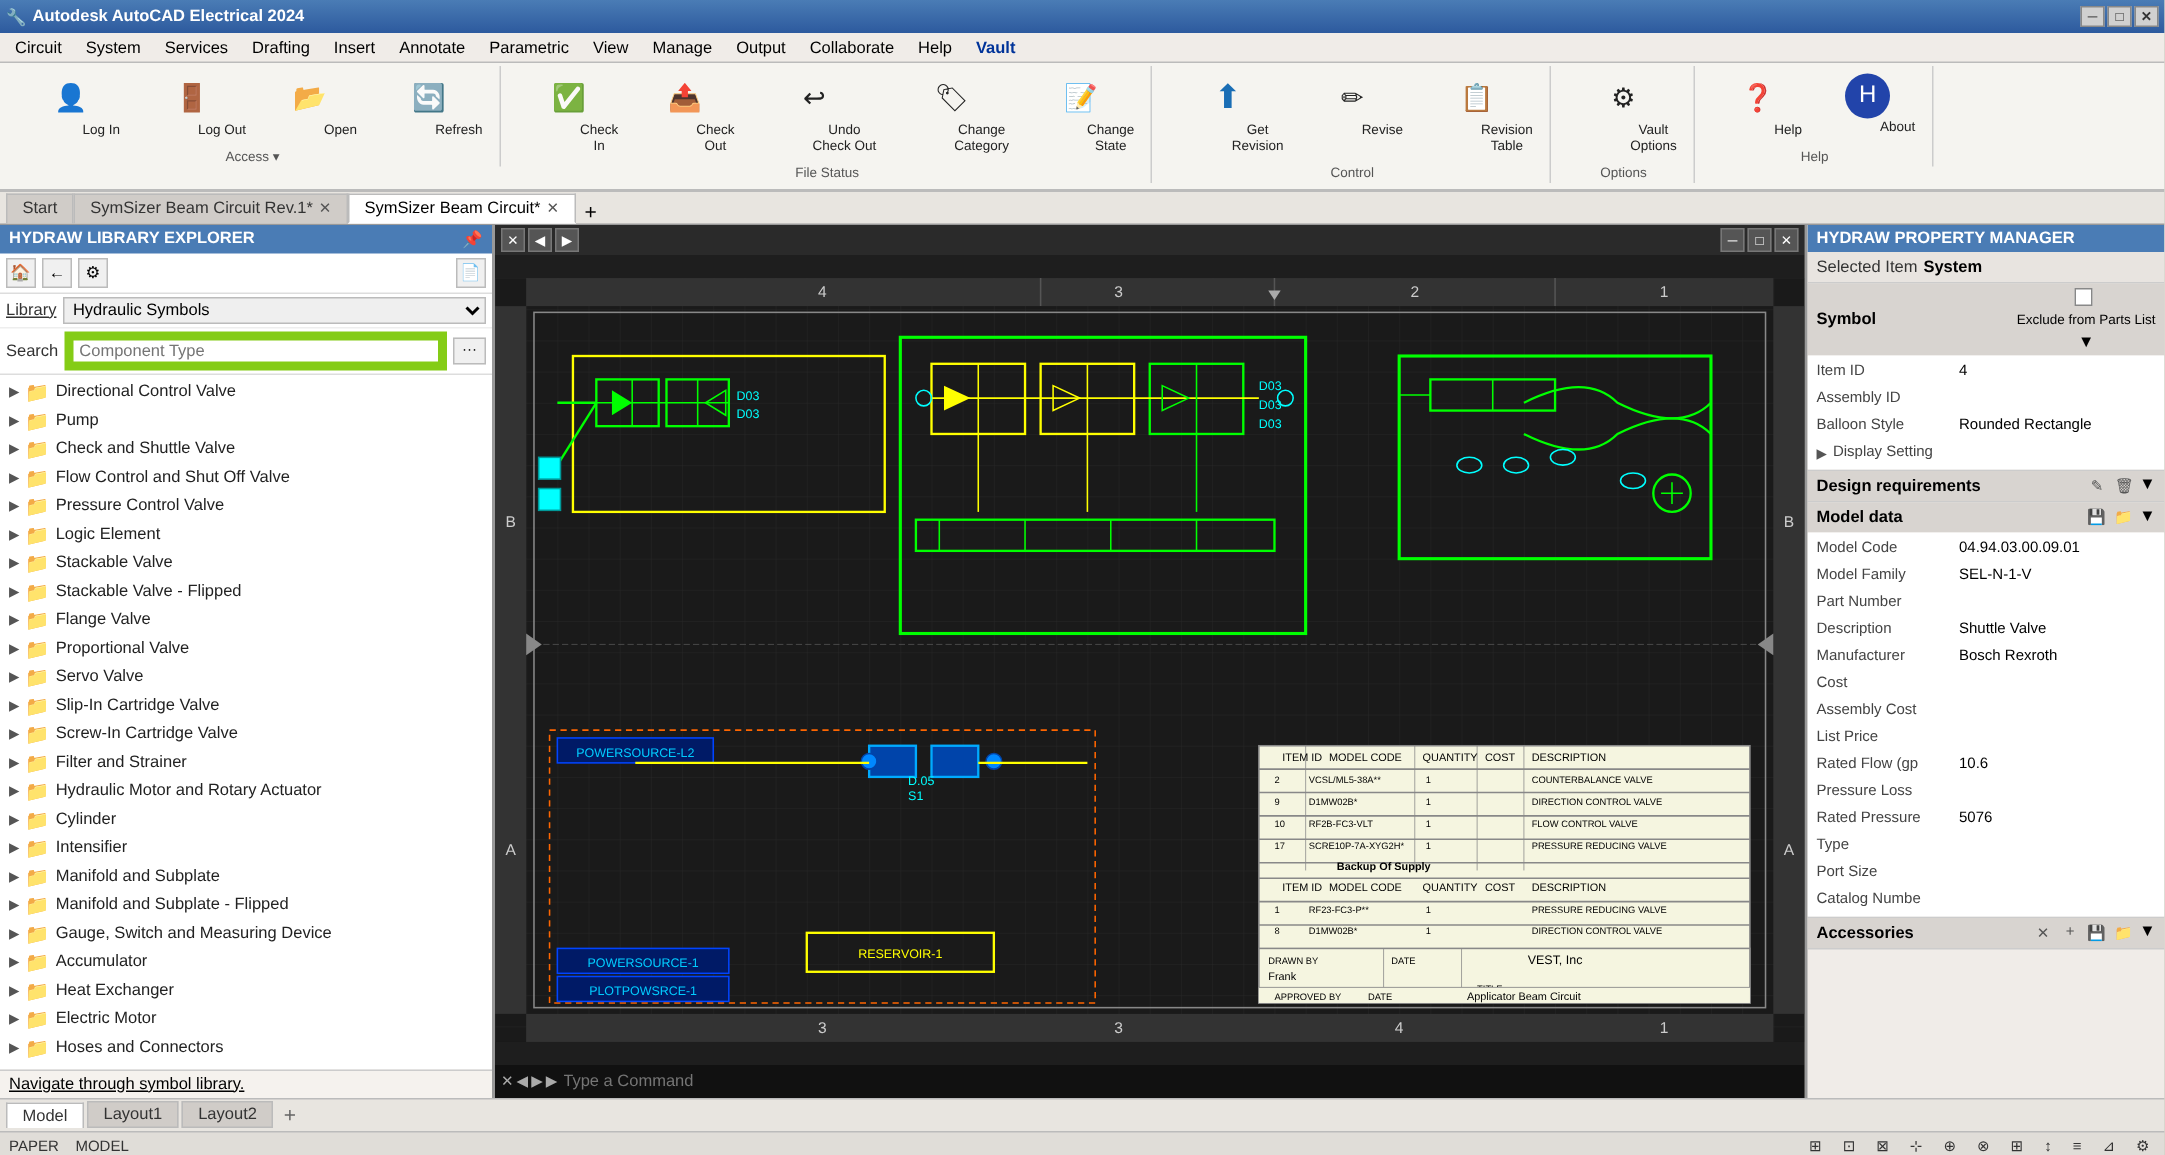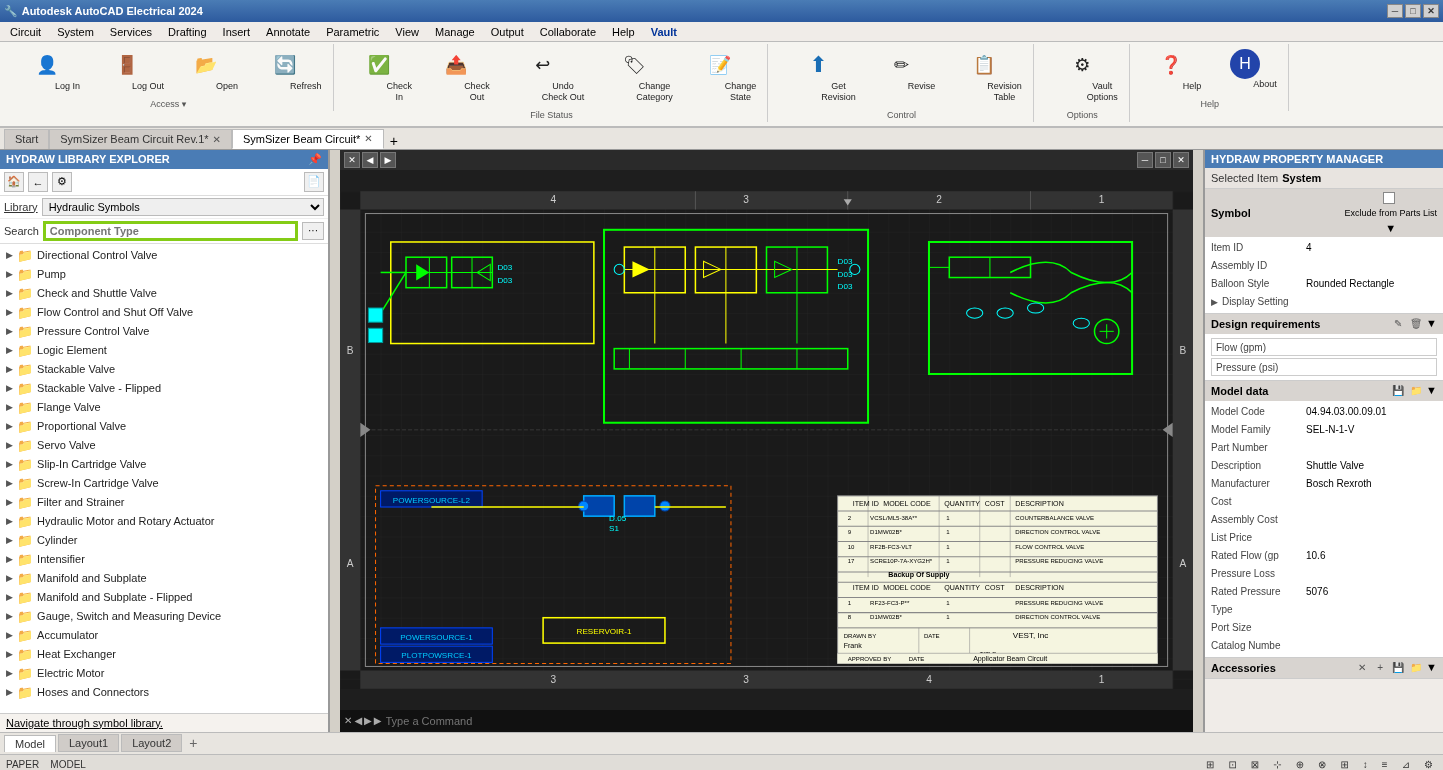--- a/index.html
+++ b/index.html
@@ -120,21 +120,20 @@
       font-size: 10px;
       color: #555;
       cursor: pointer;
     }
     .tab-new { padding: 0 6px; font-size: 14px; cursor: pointer; }
 
     
     .main-layout {
       display: flex;
       height: calc(770px - 22px - 20px - 80px - 22px - 22px - 20px);
-      gap: 10px;
       
     }
 
     
     .left-panel {
       width: 330px;
       background: white;
       border-right: 2px solid #999;
       display: flex;
       flex-direction: column;
@@ -181,23 +180,22 @@
       display: flex;
       align-items: center;
       padding: 2px 4px;
       gap: 4px;
       border-bottom: 1px solid #ddd;
     }
     .search-label { font-size: 11px; color: #333; }
     .search-input {
       flex: 1;
       font-size: 11px;
-      border: 3px solid #84cc16;
+      border: 6px solid #84cc16;
       padding: 1px 4px;
-      font-weight: bold;
     }
     .search-options-btn {
       width: 22px; height: 18px;
       border: 1px solid #bbb;
       background: #f0f0f0;
       font-size: 10px; cursor: pointer;
     }
     .tree-list {
       flex: 1;
       overflow-y: auto;
@@ -998,28 +996,20 @@
 
     <div class="prop-section">
       <div class="prop-section-header">
         <span>Design requirements</span>
         <div class="section-actions">
           <button class="section-action-btn">✎</button>
           <button class="section-action-btn">🗑</button>
           <span>▼</span>
         </div>
       </div>
-      <div class="prop-section-content">
-        <div class="design-req-box">
-          <span class="design-req-label">Flow (gpm)</span>
-        </div>
-        <div class="design-req-box">
-          <span class="design-req-label">Pressure (psi)</span>
-        </div>
-      </div>
     </div>
 
     <div class="prop-section">
       <div class="prop-section-header">
         <span>Model data</span>
         <div class="section-actions">
           <button class="section-action-btn">💾</button>
           <button class="section-action-btn">📁</button>
           <span>▼</span>
         </div>

